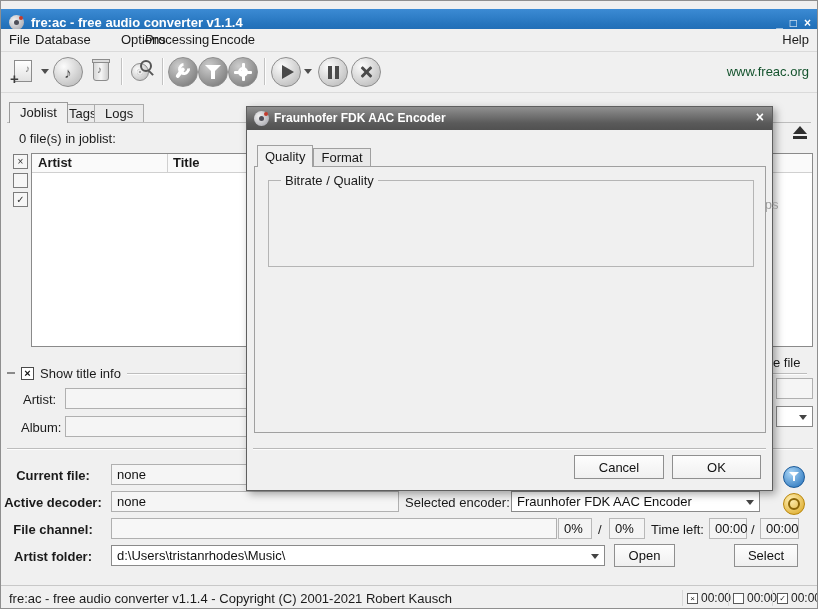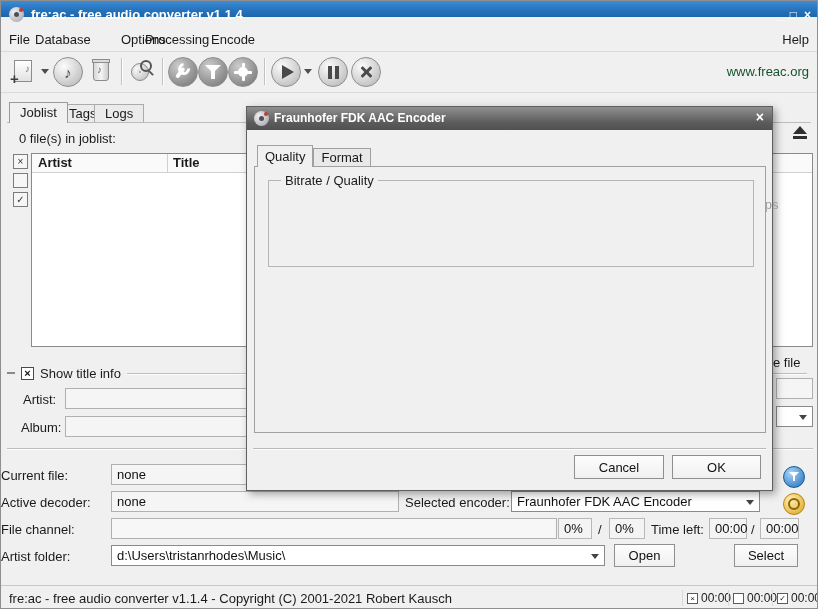--- a/index.html
+++ b/index.html
@@ -2,21 +2,21 @@
 <html><head>
 <meta charset="utf-8">
 <style>
   html,body{margin:0;padding:0;background:#d8d8d8;}
   .window{position:relative;width:818px;height:609px;background:#f0f0f0;border:1px solid #8f8f8f;
     box-sizing:border-box;font:13px "Liberation Sans",sans-serif;color:#1a1a1a;overflow:hidden;}
   .abs{position:absolute;}
   .nw{white-space:nowrap;}
 
   
-  .titlebar{position:absolute;left:0;top:0;right:0;height:16px;
+  .titlebar{position:absolute;left:0;top:8px;right:0;height:28px;
     background:linear-gradient(180deg,#3c8bd4 0%,#2574bd 55%,#1d66ac 100%);color:#fff;}
   .titlebar .ttl{position:absolute;left:30px;top:6px;font-weight:bold;}
   .winbtn{position:absolute;top:7px;font-weight:bold;font-size:12px;color:#fff;cursor:default;}
   .cdicon{position:absolute;width:15px;height:15px;border-radius:50%;
     background:radial-gradient(circle at 35% 35%,#f2f2f2,#9c9ca4);}
   .cdicon::after{content:"";position:absolute;inset:5px;border-radius:50%;background:#4e4e58;}
   .cdicon::before{content:"";position:absolute;right:1px;top:1px;width:4px;height:4px;border-radius:50%;background:#c23b2e;}
 
   
   .menubar{position:absolute;left:0;top:28px;right:0;height:22px;background:#f0f0f0;}
@@ -78,21 +78,21 @@
   
   .chk{position:absolute;width:13px;height:13px;box-sizing:border-box;border:1px solid #4a4a4a;background:#fff;
     font-weight:bold;font-size:11px;line-height:11px;text-align:center;color:#111;}
   .gline{position:absolute;height:1px;background:#bdbdbd;border-bottom:1px solid #fdfdfd;}
   .inp{position:absolute;background:#f5f5f5;border:1px solid #b0b0b0;box-sizing:border-box;line-height:19px;padding:0 5px;color:#111;}
   .combo{position:absolute;background:#fff;border:1px solid #8a8a8a;box-sizing:border-box;line-height:19px;padding:0 18px 0 5px;color:#111;}
   .carr{position:absolute;right:5px;top:8px;width:0;height:0;border:4px solid transparent;border-top:5px solid #444;}
   .vbox{position:absolute;background:#f4f4f4;border:1px solid #b8b8b8;box-sizing:border-box;line-height:19px;padding:0 5px;color:#111;}
   .btn{position:absolute;background:linear-gradient(#fdfdfd,#f0f0f0);border:1px solid #8f8f8f;box-sizing:border-box;
     text-align:center;font:inherit;color:#111;}
-  .rlabel{position:absolute;left:0;width:104px;text-align:left;}
+  .rlabel{position:absolute;left:0;width:104px;text-align:center;font-weight:bold;}
   .ball{position:absolute;width:20px;height:20px;border-radius:50%;display:flex;align-items:center;justify-content:center;}
   .ball.blue{background:radial-gradient(circle at 35% 30%,#a9d5f6,#1f6db8);border:1px solid #1a5a99;}
   .ball.gold{background:radial-gradient(circle at 35% 30%,#ffeeb0,#d9a41e);border:1px solid #b8860b;}
   .minifunnel{position:relative;width:10px;height:10px;}
   .minifunnel::before{content:"";position:absolute;left:0;top:0;border-left:5px solid transparent;border-right:5px solid transparent;border-top:5px solid #fff;}
   .minifunnel::after{content:"";position:absolute;left:4px;top:4px;width:2px;height:5px;background:#fff;}
   .minigear{width:8px;height:8px;border:2px solid #8a6508;border-radius:50%;}
   .ejecticon{position:absolute;width:22px;height:16px;}
   .ejecticon::before{content:"";position:absolute;left:4px;top:0;border-left:7px solid transparent;border-right:7px solid transparent;border-bottom:8px solid #2f2f2f;}
   .ejecticon::after{content:"";position:absolute;left:4px;top:10px;width:14px;height:3px;background:#2f2f2f;}

